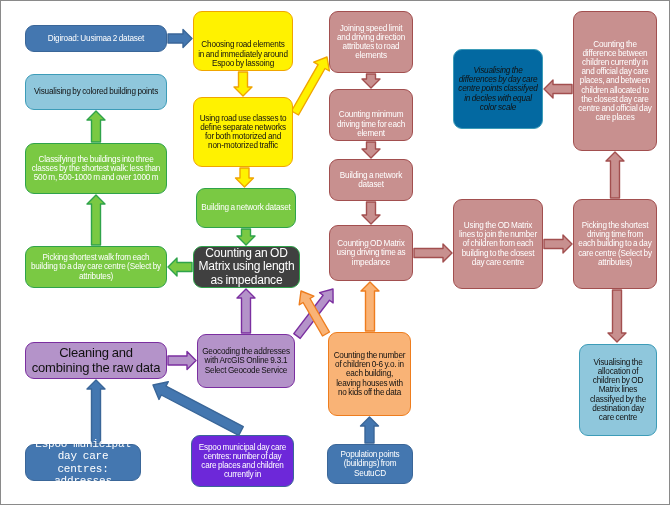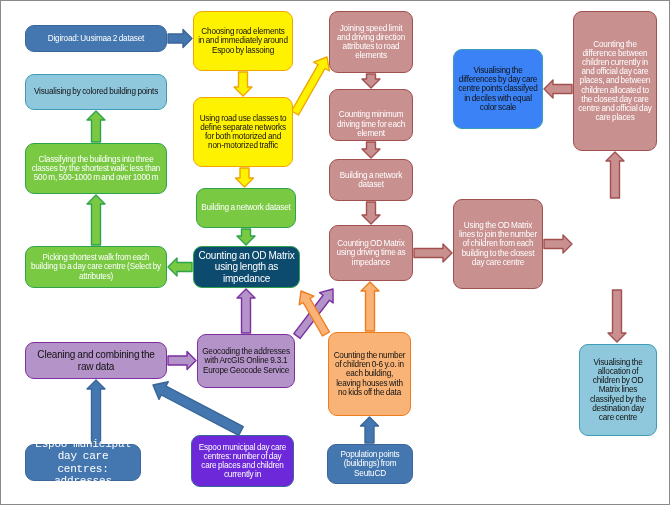--- a/index.html
+++ b/index.html
@@ -70,40 +70,40 @@
     </div>
     <div class="node" style="left: 24px; top: 73px; width: 142px; height: 36px; font-size: 8.2px; background: rgb(143, 199, 220); border-color: rgb(61, 156, 184); color: rgb(17, 17, 17);">
       <span>Visualising by colored building points</span>
     </div>
     <div class="node" style="left: 24px; top: 142px; width: 142px; height: 51px; font-size: 8.2px; background: rgb(122, 201, 67); border-color: rgb(47, 163, 74); color: rgb(255, 255, 255);">
       <span>Classifying the buildings into three classes by the shortest walk: less than 500 m, 500-1000 m and over 1000 m</span>
     </div>
     <div class="node" style="left: 24px; top: 245px; width: 142px; height: 42px; font-size: 8.2px; background: rgb(122, 201, 67); border-color: rgb(47, 163, 74); color: rgb(255, 255, 255); text-align: center;">
       <span>Picking shortest walk from each building to a day care centre (Select by attributes)</span>
     </div>
-    <div class="node" style="left: 24px; top: 341px; width: 142px; height: 37px; font-size: 10px; background: rgb(180, 147, 201); border-color: rgb(123, 47, 160); color: rgb(17, 17, 17);">
+    <div class="node" style="left: 24px; top: 341px; width: 142px; height: 37px; font-size: 13px; background: rgb(180, 147, 201); border-color: rgb(123, 47, 160); color: rgb(17, 17, 17);">
       <span>Cleaning and combining the raw data</span>
     </div>
     <div class="node" style="left: 24px; top: 443px; width: 116px; height: 37px; font-size: 11px; background: rgb(68, 119, 176); border-color: rgb(58, 102, 152); color: rgb(255, 255, 255); font-family: Liberation Mono, monospace;">
       <span>Espoo municipal day care centres: addresses</span>
     </div>
-    <div class="node" style="left: 192px; top: 10px; width: 100px; height: 60px; font-size: 8.2px; background: rgb(255, 242, 0); border-color: rgb(240, 165, 0); color: rgb(17, 17, 17);">
+    <div class="node" style="left: 192px; top: 10px; width: 100px; height: 60px; font-size: 8.2px; background: rgb(255, 242, 0); border-color: rgb(240, 165, 0); color: rgb(17, 17, 17); align-items: flex-end;">
       <span>Choosing road elements in and immediately around Espoo by lassoing</span>
     </div>
     <div class="node" style="left: 192px; top: 96px; width: 100px; height: 70px; font-size: 8.2px; background: rgb(255, 242, 0); border-color: rgb(240, 165, 0); color: rgb(17, 17, 17);">
       <span>Using road use classes to define separate networks for both motorized and non-motorized traffic</span>
     </div>
     <div class="node" style="left: 195px; top: 187px; width: 100px; height: 40px; font-size: 8.2px; background: rgb(122, 201, 67); border-color: rgb(47, 163, 74); color: rgb(255, 255, 255);">
       <span>Building a network dataset</span>
     </div>
-    <div class="node" style="left: 192px; top: 245px; width: 107px; height: 42px; font-size: 10px; background: #0c4a6e; border-color: rgb(47, 163, 74); color: rgb(255, 255, 255);">
+    <div class="node" style="left: 192px; top: 245px; width: 107px; height: 42px; font-size: 12px; background: #404040; border-color: rgb(47, 163, 74); color: rgb(255, 255, 255);">
       <span>Counting an OD Matrix using length as impedance</span>
     </div>
     <div class="node" style="left: 196px; top: 333px; width: 98px; height: 54px; font-size: 8.2px; background: rgb(180, 147, 201); border-color: rgb(123, 47, 160); color: rgb(17, 17, 17);">
-      <span>Geocoding the addresses with ArcGIS Online 9.3.1 Europe Geocode Service</span>
+      <span>Geocoding the addresses with ArcGIS Online 9.3.1 Select Geocode Service</span>
     </div>
     <div class="node" style="left: 190px; top: 434px; width: 103px; height: 52px; font-size: 8.2px; background: #6d28d9; border-color: rgb(58, 102, 152); color: rgb(255, 255, 255);">
       <span>Espoo municipal day care centres: number of day care places and children currently in</span>
     </div>
     <div class="node" style="left: 328px; top: 10px; width: 84px; height: 62px; font-size: 8.2px; background: rgb(200, 144, 143); border-color: rgb(162, 79, 79); color: rgb(255, 255, 255);">
       <span>Joining speed limit and driving direction attributes to road elements</span>
     </div>
     <div class="node" style="left: 328px; top: 88px; width: 84px; height: 52px; font-size: 8.2px; background: rgb(200, 144, 143); border-color: rgb(162, 79, 79); color: rgb(255, 255, 255); align-items: flex-end;">
       <span>Counting minimum driving time for each element</span>
     </div>
@@ -112,25 +112,28 @@
     </div>
     <div class="node" style="left: 328px; top: 224px; width: 84px; height: 56px; font-size: 8.2px; background: rgb(200, 144, 143); border-color: rgb(162, 79, 79); color: rgb(255, 255, 255);">
       <span>Counting OD Matrix using driving time as impedance</span>
     </div>
     <div class="node" style="left: 327px; top: 331px; width: 83px; height: 84px; font-size: 8.2px; background: rgb(249, 179, 118); border-color: rgb(238, 125, 30); color: rgb(17, 17, 17); text-align: center;">
       <span>Counting the number of children 0-6 y.o. in each building, leaving houses with no kids off the data</span>
     </div>
     <div class="node" style="left: 326px; top: 443px; width: 86px; height: 40px; font-size: 8.2px; background: rgb(68, 119, 176); border-color: rgb(58, 102, 152); color: rgb(255, 255, 255);">
       <span>Population points (buildings) from SeutuCD</span>
     </div>
-    <div class="node" style="left: 452px; top: 48px; width: 90px; height: 80px; font-size: 8.2px; background: #3b82f6; border-color: rgb(61, 156, 184); color: rgb(17, 17, 17);">
+    <div class="node" style="left: 452px; top: 48px; width: 90px; height: 80px; font-size: 8.2px; background: #0369a1; border-color: rgb(61, 156, 184); color: rgb(17, 17, 17); font-style: italic;">
       <span>Visualising the differences by day care centre points classifyed in deciles with equal color scale</span>
     </div>
     <div class="node" style="left: 452px; top: 198px; width: 90px; height: 90px; font-size: 8.2px; background: rgb(200, 144, 143); border-color: rgb(162, 79, 79); color: rgb(255, 255, 255);">
       <span>Using the OD Matrix lines to join the number of children from each building to the closest day care centre</span>
+    </div>
+    <div class="node" style="left: 572px; top: 198px; width: 84px; height: 90px; font-size: 8.2px; background: rgb(200, 144, 143); border-color: rgb(162, 79, 79); color: rgb(255, 255, 255);">
+      <span>Picking the shortest driving time from each building to a day care centre (Select by attributes)</span>
     </div>
     <div class="node" style="left: 572px; top: 10px; width: 84px; height: 140px; font-size: 8.2px; background: rgb(200, 144, 143); border-color: rgb(162, 79, 79); color: rgb(255, 255, 255); justify-content: center;">
       <span>Counting the difference between children currently in and official day care places, and between children allocated to the closest day care centre and official day care places</span>
     </div>
     <div class="node" style="left: 578px; top: 343px; width: 78px; height: 92px; font-size: 8.2px; background: rgb(143, 199, 220); border-color: rgb(61, 156, 184); color: rgb(17, 17, 17);">
       <span>Visualising the allocation of children by OD Matrix lines classifyed by the destination day care centre</span>
     </div>
   </div>
 
 </body></html>

